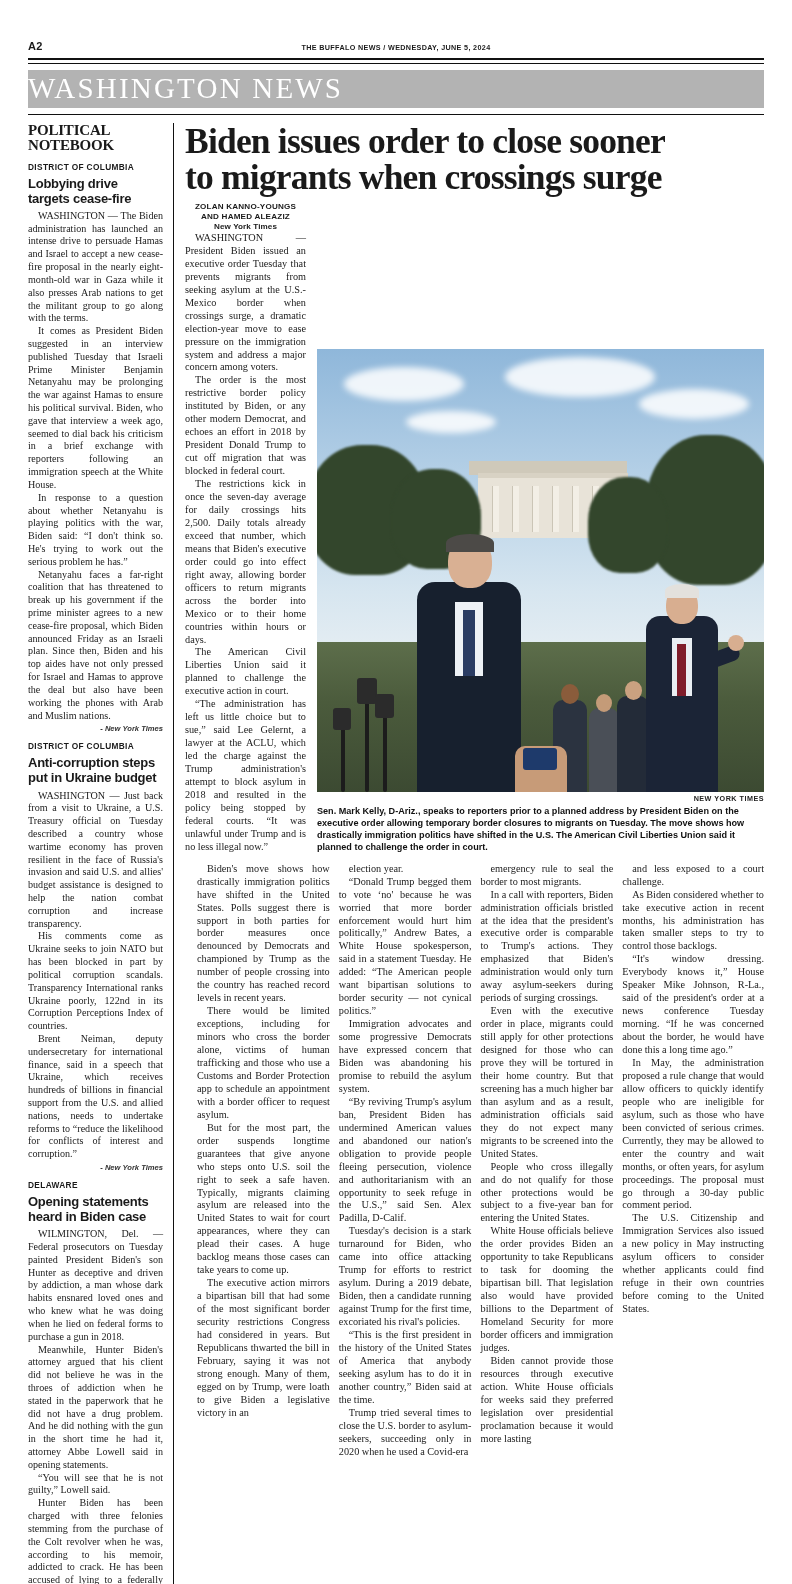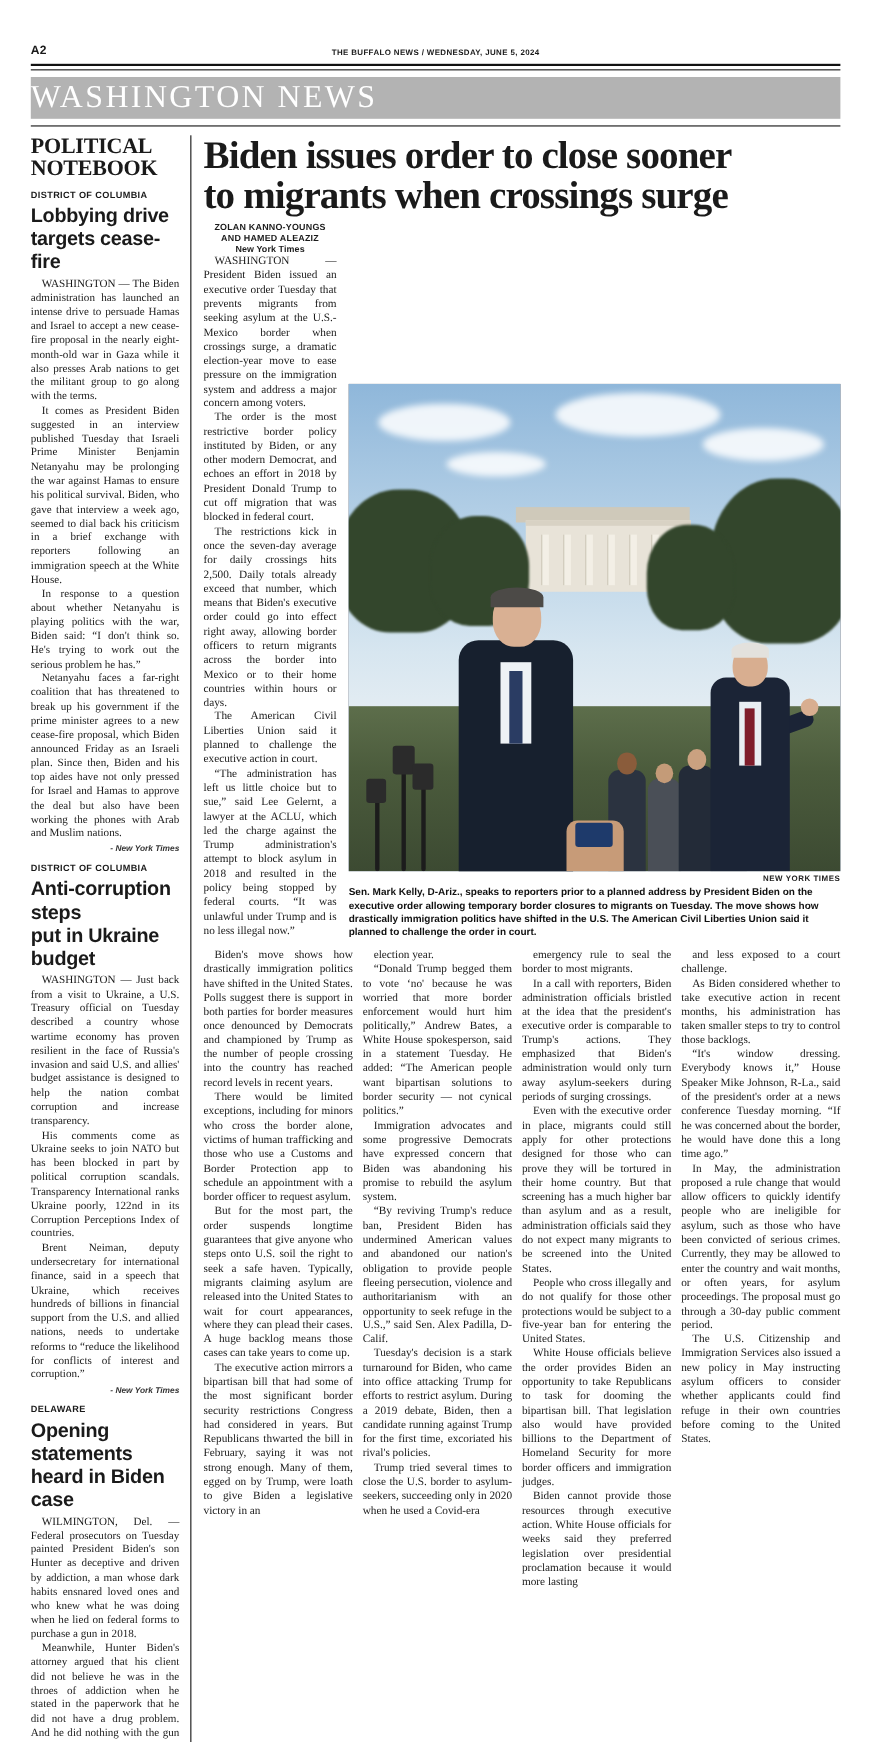--- a/index.html
+++ b/index.html
@@ -88,38 +88,38 @@
   }
   .right-body {
     flex: 1 1 auto;
     padding-left: 11px;
     box-sizing: border-box;
   }
 
   
   .notebook-title {
     font-family: "Liberation Serif", serif;
-    font-size: 20px;
+    font-size: 15px;
     font-weight: bold;
     line-height: 1.04;
     letter-spacing: -0.2px;
     margin-bottom: 6px;
   }
   .kicker {
     font-family: "Liberation Sans", sans-serif;
     font-weight: bold;
     font-size: 8.3px;
     letter-spacing: 0.35px;
     margin-top: 8px;
     margin-bottom: 4px;
   }
   .nb-headline {
     font-family: "Liberation Sans", sans-serif;
     font-weight: bold;
-    font-size: 18px;
+    font-size: 13px;
     line-height: 1.16;
     letter-spacing: -0.25px;
     margin-bottom: 4px;
   }
   .nb-body p {
     margin: 0;
     font-size: 10.1px;
     line-height: 1.27;
     text-align: justify;
     text-indent: 10px;
@@ -368,20 +368,21 @@
   .camera {
     position: absolute;
     background: #1a1a1a;
     border-radius: 3px;
   }
 
   
   .four-col {
     display: flex;
     margin-top: 9px;
+    margin-left: 12px;
   }
   .four-col .col {
     width: 25%;
     flex: 0 0 25%;
     box-sizing: border-box;
     padding-right: 9px;
   }
   .four-col .col:last-child { padding-right: 0; }
 </style>
 </head>
@@ -554,22 +555,23 @@
         <div class="col story-body">
           <p>Biden's move shows how drastically immigration politics have shifted in the United States. Polls suggest there is support in both parties for border measures once denounced by Democrats and championed by Trump as the number of people crossing into the country has reached record levels in recent years.</p>
           <p>There would be limited exceptions, including for minors who cross the border alone, victims of human trafficking and those who use a Customs and Border Protection app to schedule an appointment with a border officer to request asylum.</p>
           <p>But for the most part, the order suspends longtime guarantees that give anyone who steps onto U.S. soil the right to seek a safe haven. Typically, migrants claiming asylum are released into the United States to wait for court appearances, where they can plead their cases. A huge backlog means those cases can take years to come up.</p>
           <p>The executive action mirrors a bipartisan bill that had some of the most significant border security restrictions Congress had considered in years. But Republicans thwarted the bill in February, saying it was not strong enough. Many of them, egged on by Trump, were loath to give Biden a legislative victory in an</p>
         </div>
         <div class="col story-body">
           <p>election year.</p>
           <p>“Donald Trump begged them to vote ‘no' because he was worried that more border enforcement would hurt him politically,” Andrew Bates, a White House spokesperson, said in a statement Tuesday. He added: “The American people want bipartisan solutions to border security — not cynical politics.”</p>
           <p>Immigration advocates and some progressive Democrats have expressed concern that Biden was abandoning his promise to rebuild the asylum system.</p>
-          <p>“By reviving Trump's reduce ban, President Biden has undermined American values and abandoned our nation's obligation to provide people fleeing persecution, violence and authoritarianism with an opportunity to seek refuge in the U.S.,” said Sen. Alex Padilla, D-Calif.</p>
+          <p>“By reviving Trump's asylum ban, President Biden has undermined American values and abandoned our nation's obligation to provide people fleeing persecution, violence and authoritarianism with an opportunity to seek refuge in the U.S.,” said Sen. Alex Padilla, D-Calif.</p>
           <p>Tuesday's decision is a stark turnaround for Biden, who came into office attacking Trump for efforts to restrict asylum. During a 2019 debate, Biden, then a candidate running against Trump for the first time, excoriated his rival's policies.</p>
+          <p>“This is the first president in the history of the United States of America that anybody seeking asylum has to do it in another country,” Biden said at the time.</p>
           <p>Trump tried several times to close the U.S. border to asylum-seekers, succeeding only in 2020 when he used a Covid-era</p>
         </div>
         <div class="col story-body">
           <p>emergency rule to seal the border to most migrants.</p>
           <p>In a call with reporters, Biden administration officials bristled at the idea that the president's executive order is comparable to Trump's actions. They emphasized that Biden's administration would only turn away asylum-seekers during periods of surging crossings.</p>
           <p>Even with the executive order in place, migrants could still apply for other protections designed for those who can prove they will be tortured in their home country. But that screening has a much higher bar than asylum and as a result, administration officials said they do not expect many migrants to be screened into the United States.</p>
           <p>People who cross illegally and do not qualify for those other protections would be subject to a five-year ban for entering the United States.</p>
           <p>White House officials believe the order provides Biden an opportunity to take Republicans to task for dooming the bipartisan bill. That legislation also would have provided billions to the Department of Homeland Security for more border officers and immigration judges.</p>
           <p>Biden cannot provide those resources through executive action. White House officials for weeks said they preferred legislation over presidential proclamation because it would more lasting</p>
         </div>

